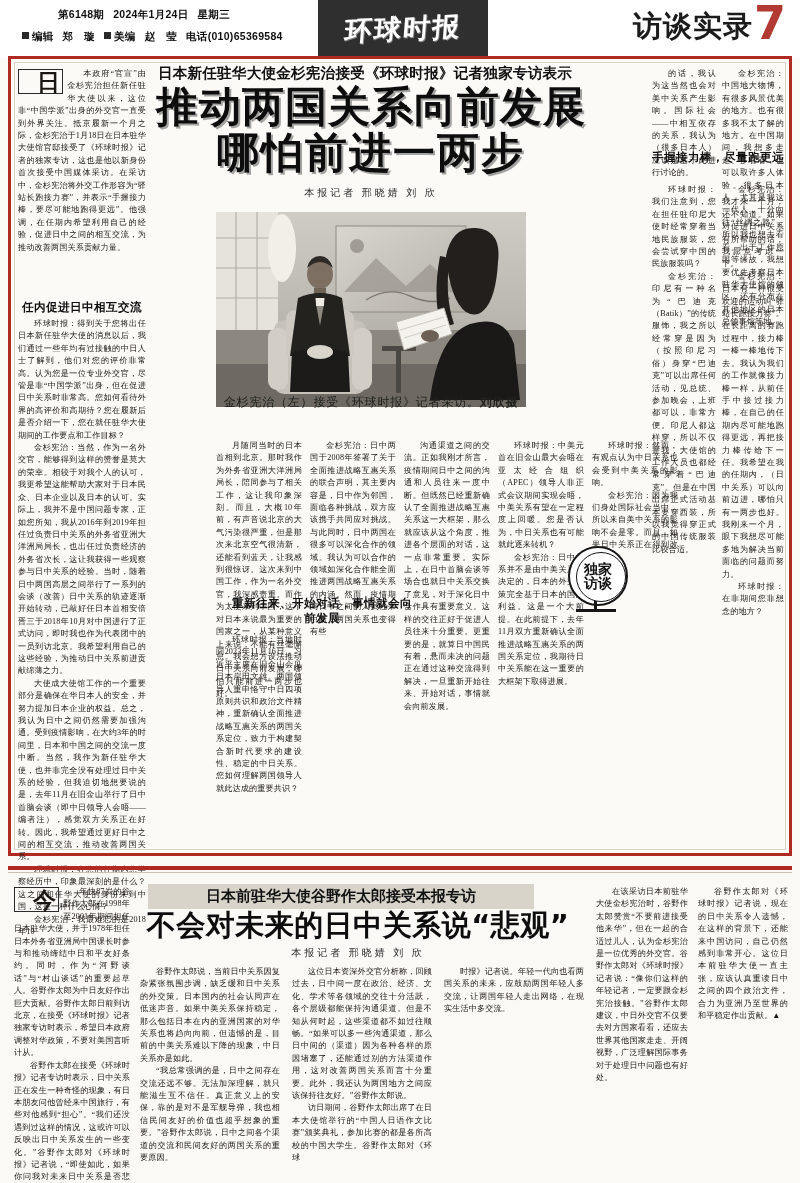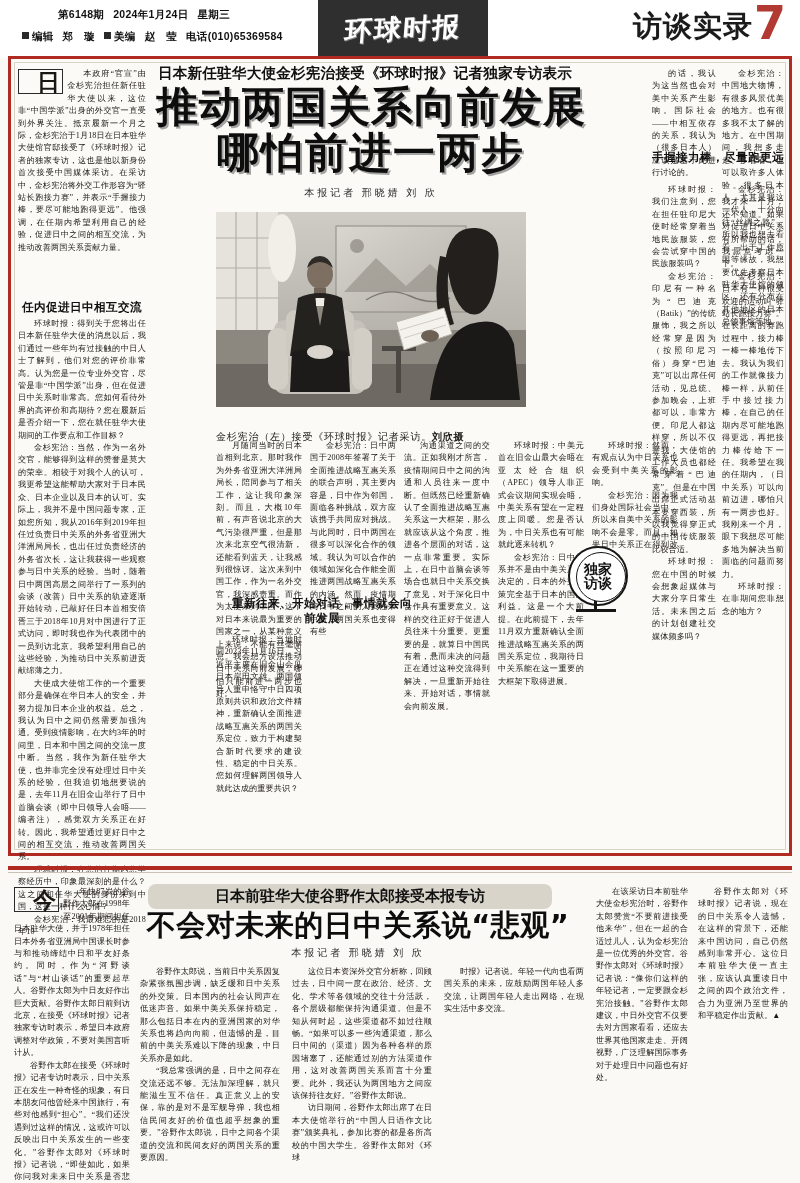--- a/index.html
+++ b/index.html
@@ -52,22 +52,22 @@
   .hl-line{font-family:"DejaVu Sans","Liberation Sans",sans-serif;font-weight:bold;
            font-size:42px;line-height:46px;letter-spacing:1px;color:#0d0d0d;
            text-shadow:2px 2px 0 rgba(0,0,0,.35);}
   .hl-line.l2{letter-spacing:2px;text-align:center;}
   .byline{position:absolute;left:150px;top:186px;width:442px;text-align:center;
           font-size:10px;letter-spacing:3px;color:#2a2a2a;}
 
   
   .photo{position:absolute;left:216px;top:212px;width:310px;height:195px;
          background:#9a9a96;overflow:hidden;}
-  .caption{position:absolute;left:216px;top:430px;width:310px;font-size:10px;
-           letter-spacing:.8px;color:#20201c;}
+  .caption{position:absolute;left:216px;top:394px;width:310px;font-size:12px;
+           letter-spacing:.8px;color:#20201c;text-align:center;}
   .caption b{font-weight:bold;}
 
   
   .subhead{position:absolute;font-family:"DejaVu Sans","Liberation Sans",sans-serif;
            font-weight:bold;font-size:11.6px;line-height:15px;color:#111;letter-spacing:.4px;}
   .sh1{left:18px;top:300px;width:128px;text-align:center;}
   .sh2{left:232px;top:596px;width:180px;text-align:center;}
   .sh3{left:652px;top:150px;width:132px;}
 
   
@@ -78,22 +78,22 @@
   .seal .txt{position:relative;font-family:"DejaVu Sans","Liberation Sans",sans-serif;
              font-weight:bold;font-size:14px;line-height:14.5px;color:#111;text-align:center;letter-spacing:0;}
   .seal .stem{position:absolute;left:28px;top:55px;width:2.5px;height:10px;background:#161616;}
   .seal .base{position:absolute;left:10px;top:63px;width:40px;height:3px;background:#161616;}
 
   
   .sep{position:absolute;left:8px;top:866px;width:784px;height:4px;background:#b02a22;}
   .sep2{position:absolute;left:8px;top:872px;width:784px;height:1px;background:#c9c2b4;}
 
   .b-shoulder{position:absolute;left:148px;top:884px;width:384px;text-align:center;
-              background:#d8d4ca;padding:3px 10px;
-              font-family:"DejaVu Serif",serif;font-weight:bold;font-size:15px;color:#111;white-space:nowrap;border-radius:8px;}
+              background:#d8d4ca;padding:3px 1px;
+              font-family:"DejaVu Serif",serif;font-weight:bold;font-size:15px;color:#111;white-space:nowrap;}
   .b-headline{position:absolute;left:140px;top:908px;width:436px;text-align:center;
               font-family:"DejaVu Sans","Liberation Sans",sans-serif;font-weight:bold;
               font-size:29px;line-height:34px;letter-spacing:.5px;color:#0d0d0d;white-space:nowrap;}
   .b-byline{position:absolute;left:140px;top:946px;width:436px;text-align:center;
             font-size:10px;letter-spacing:3px;color:#2a2a2a;}
 
   .bcol{position:absolute;font-size:8.1px;line-height:12.4px;text-align:justify;color:#1a1713;letter-spacing:.15px;}
   .bcol p{margin:0;text-indent:16px;}
   .bc1{left:14px;top:886px;width:116px;}
   .bc2{left:140px;top:966px;width:140px;}
@@ -262,21 +262,20 @@
     <div class="base"></div>
   </div>
 
   <div class="col tcol-r1">
     <p>的话，我认为这当然也会对美中关系产生影响。国际社会——中相互依存的关系，我认为（很多日本人）应该是基于此进行讨论的。</p>
   </div>
   <div class="subhead sh3">手握接力棒，尽量跑更远</div>
   <div class="col" style="left:652px;top:184px;width:64px;">
     <p>环球时报：我们注意到，您在担任驻印尼大使时经常穿着当地民族服装，您会尝试穿中国的民族服装吗？</p>
     <p>金杉宪治：印尼有一种名为“巴迪克（Batik）”的传统服饰，我之所以经常穿是因为（按照印尼习俗）身穿“巴迪克”可以出席任何活动，见总统、参加晚会，上班都可以，非常方便。印尼人都这样穿，所以不仅是我，大使馆的工作人员也都经常穿着“巴迪克”。但是在中国出席正式活动基本要穿西装，所以我觉得穿正式的中国传统服装比较合适。</p>
-    <p>环球时报：您在中国的时候会想象起媒体与大家分享日常生活。未来国之后的计划创建社交媒体频多吗？</p>
   </div>
   <div class="col" style="left:722px;top:184px;width:62px;">
     <p>金杉宪治：我才来一个月，还不知道。如果对促进日中关系有所帮助的话，我愿意考虑一下。</p>
     <p>金杉宪治：日本有一种很受欢迎的运动叫“驿站长跑接力赛”。在长距离的赛跑过程中，接力棒一棒一棒地传下去。我认为我们的工作就像接力棒一样，从前任手中接过接力棒，在自己的任期内尽可能地跑得更远，再把接力棒传给下一任。我希望在我的任期内，（日中关系）可以向前迈进，哪怕只有一两步也好。我刚来一个月，眼下我想尽可能多地为解决当前面临的问题而努力。</p>
     <p>环球时报：在非期间您非想念的地方？</p>
   </div>
   <div class="col" style="left:722px;top:68px;width:62px;">
     <p>金杉宪治：中国地大物博，有很多风景优美的地方。也有很多我不太了解的地方。在中国期间，我想多走走、多看看，也可以取许多人体验。很多日本人，尤其是我这一代人，十分向往“丝绸之路”，所以我也想去看看。出于工作原因等缘故，我想要优先考察日本驻华大使馆的领区，还有分布在其他地区的日本总领事馆等地。</p>
   </div>
 

